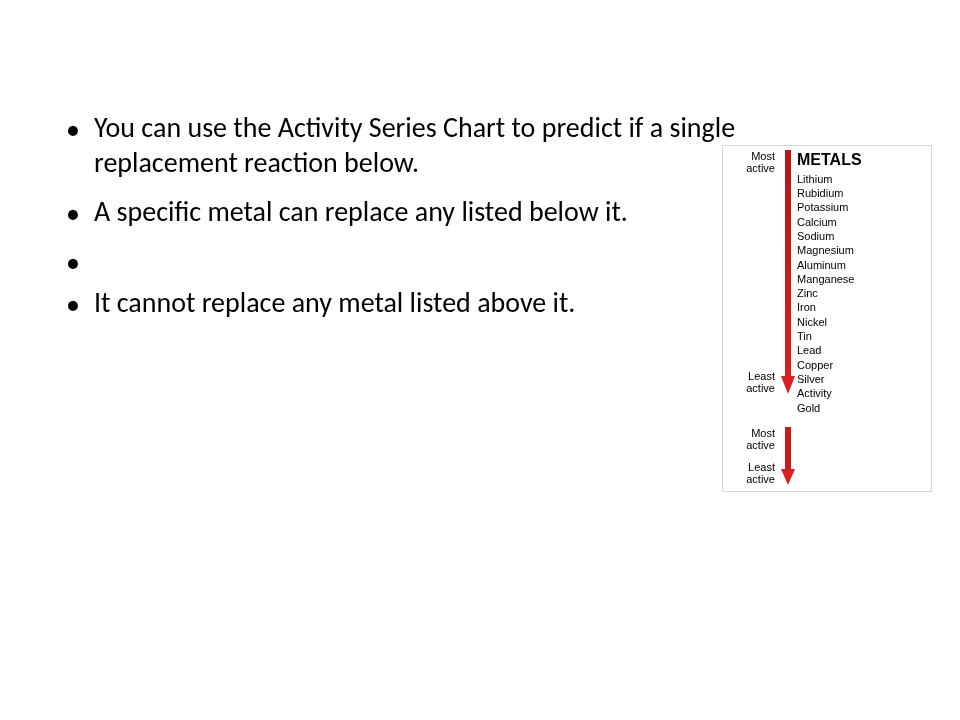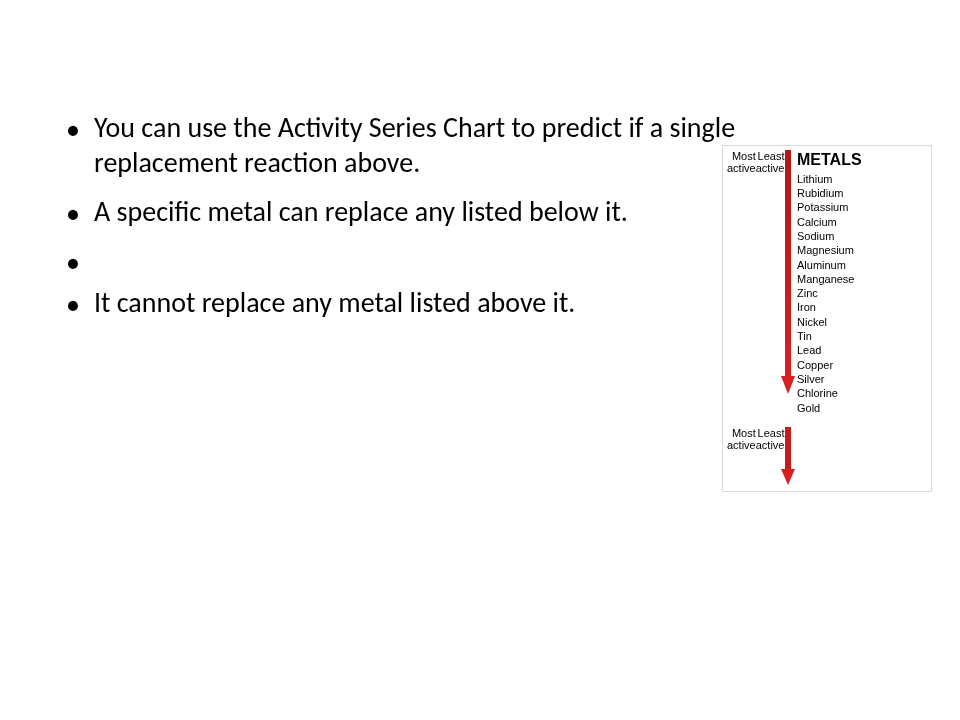--- a/index.html
+++ b/index.html
@@ -55,20 +55,21 @@
     padding: 4px 4px 6px 4px;
     background: #fff;
   }
   .chart-row {
     display: flex;
     align-items: stretch;
   }
   .label-col {
     width: 48px;
     display: flex;
+    flex-direction: column;
     justify-content: space-between;
     font-size: 11px;
     line-height: 1.1;
     color: #000;
     text-align: right;
     padding-right: 4px;
   }
   .arrow-col {
     width: 18px;
     display: flex;
@@ -91,21 +92,21 @@
   }
   .sp {
     height: 12px;
   }
 </style>
 </head>
 <body>
 
 <div class="content">
   <ul class="bullets">
-    <li><span>You can use the Activity Series Chart to predict if a single replacement reaction above.</span></li>
+    <li><span>You can use the Activity Series Chart to predict if a single replacement reaction below.</span></li>
     <li><span>A specific metal can replace any listed below it.</span></li>
     <li class="gap" style="list-style:none;padding:0"></li>
     <li><span>It cannot replace any metal listed above it.</span></li>
   </ul>
 </div>
 
 <div class="chart">
   <div class="chart-row">
     <div class="label-col" style="height:244px">
       <div>Most active</div>
@@ -133,21 +134,21 @@
       <div>Magnesium</div>
       <div>Aluminum</div>
       <div>Manganese</div>
       <div>Zinc</div>
       <div>Iron</div>
       <div>Nickel</div>
       <div>Tin</div>
       <div>Lead</div>
       <div>Copper</div>
       <div>Silver</div>
-      <div>Chlorine</div>
+      <div>Activity</div>
       <div>Gold</div>
     </div>
   </div>
 
   <div class="sp"></div>
 
   <div class="chart-row">
     <div class="label-col" style="height:58px">
       <div>Most active</div>
       <div>Least active</div>

